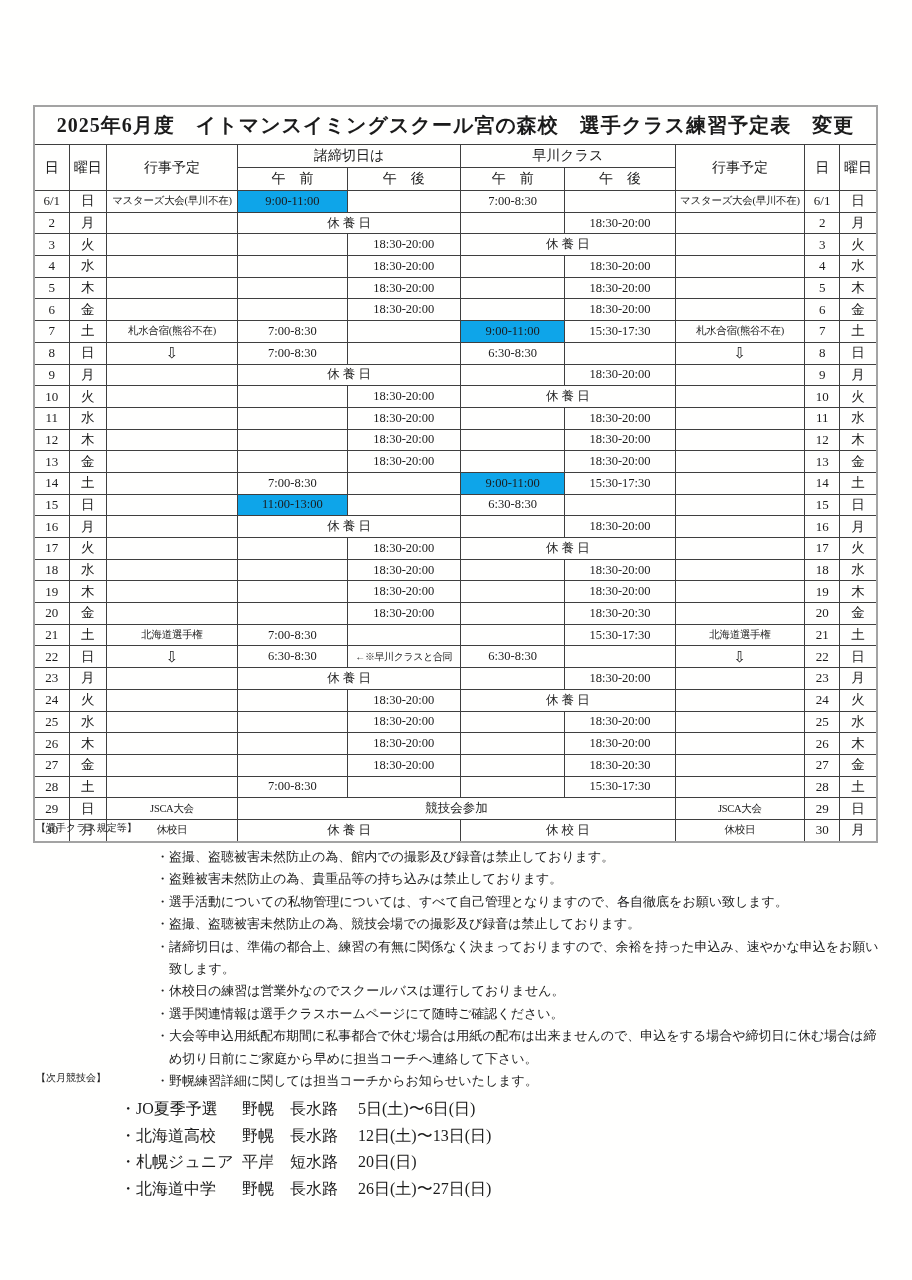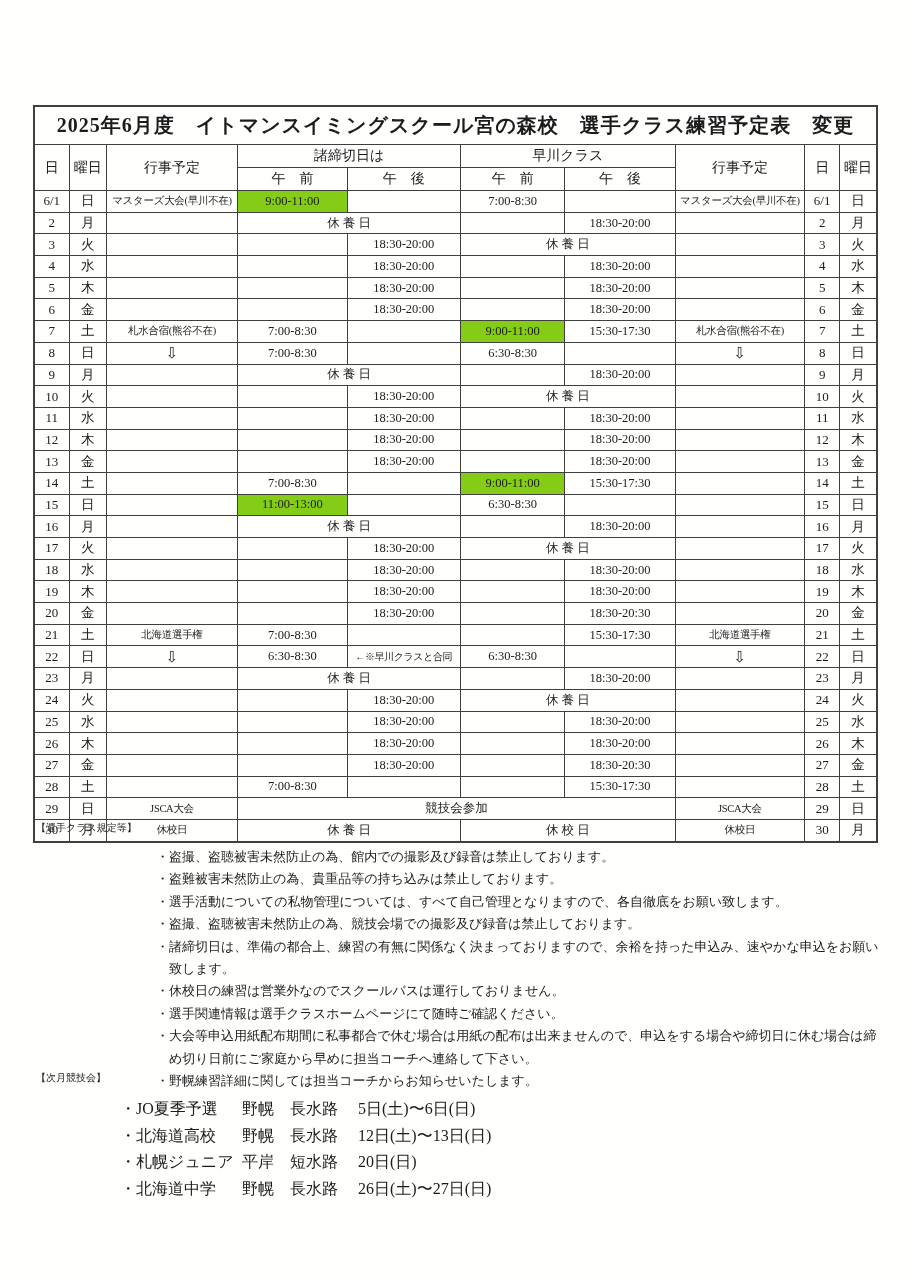--- a/index.html
+++ b/index.html
@@ -8,42 +8,42 @@
     font-family:"Liberation Serif","DejaVu Serif",serif;
     color:#1b1b1b;
     -webkit-font-smoothing:antialiased;
   }
   .page{position:relative;width:912px;height:1280px;background:#fffffe;overflow:hidden;}
 
   
   table.schedule{
     position:absolute;left:33px;top:105px;width:845px;
     border-collapse:collapse;table-layout:fixed;
-    border:2px solid #404040;
+    border:2px solid #a3a3a3;
   }
   table.schedule th,table.schedule td{
     border:1px solid #3f3f3f;
     padding:0 1px;
     text-align:center;vertical-align:middle;
     white-space:nowrap;overflow:hidden;
   }
   th.title{
     height:37px;font-size:20px;font-weight:bold;letter-spacing:1px;
     border-bottom:1px solid #3f3f3f;
   }
   thead th{font-weight:normal;}
   thead tr.h1 th{height:22px;font-size:14px;}
   thead tr.h2 th{height:22px;font-size:14px;}
   tbody td{height:20.7px;}
   .c-date{font-size:13px;}
   .c-dow{font-size:13.5px;}
   .c-ev{font-size:10.5px;letter-spacing:-0.3px;margin-left:15px;}
   .c-ev.arrow{font-family:"DejaVu Sans",sans-serif;font-size:15px;letter-spacing:0;}
   .c-time{font-size:12.5px;}
-  .c-time.shade{background:#84cc16;}
+  .c-time.shade{background:#0ea5e9;}
   .c-time.tiny{font-size:10px;letter-spacing:-0.4px;}
 
   
   .notes{position:absolute;left:28px;top:810px;width:870px;}
   .sec-heading{font-size:10px;font-weight:normal;margin:8px;line-height:20px;}
   ul.note-list{list-style:none;margin:3px 0 0 90px;padding:0;width:770px;}
   ul.note-list li{
     font-size:13px;line-height:22.4px;
     padding-left:13px;text-indent:-13px;margin-left:38px;
   }

